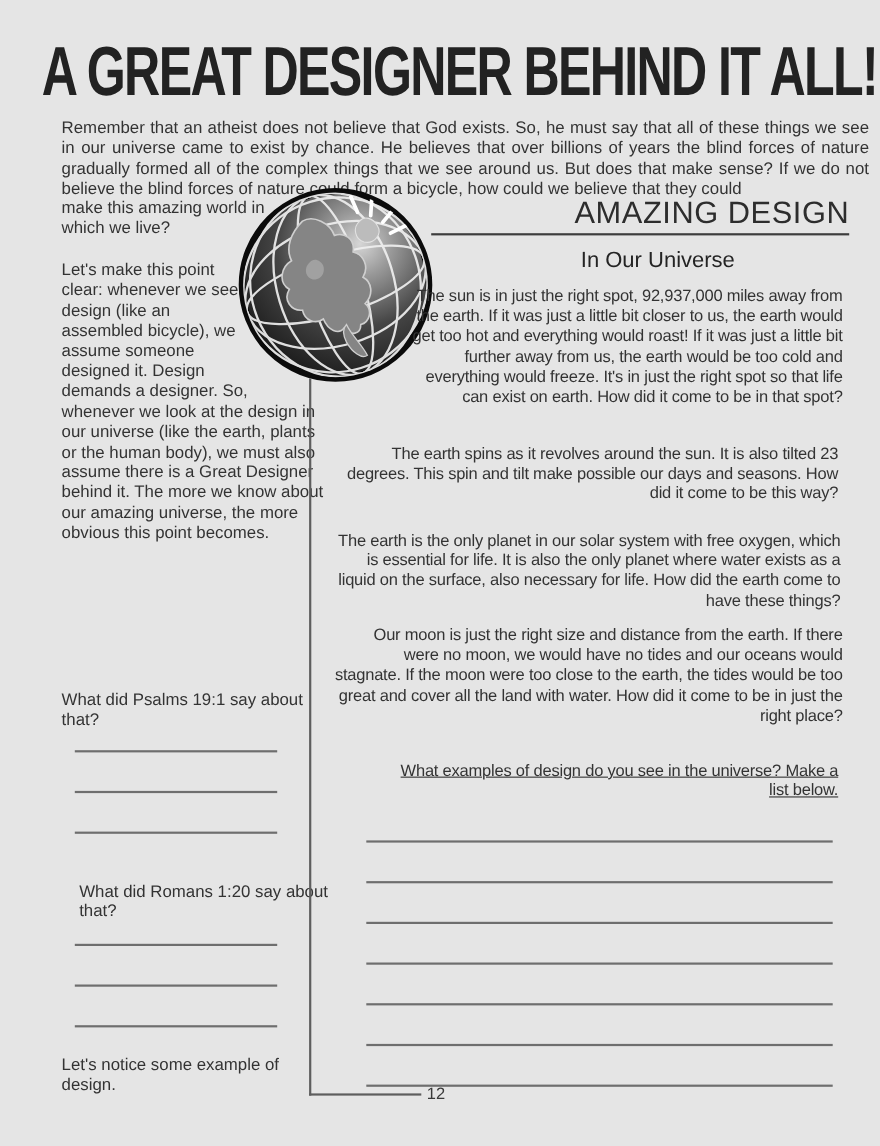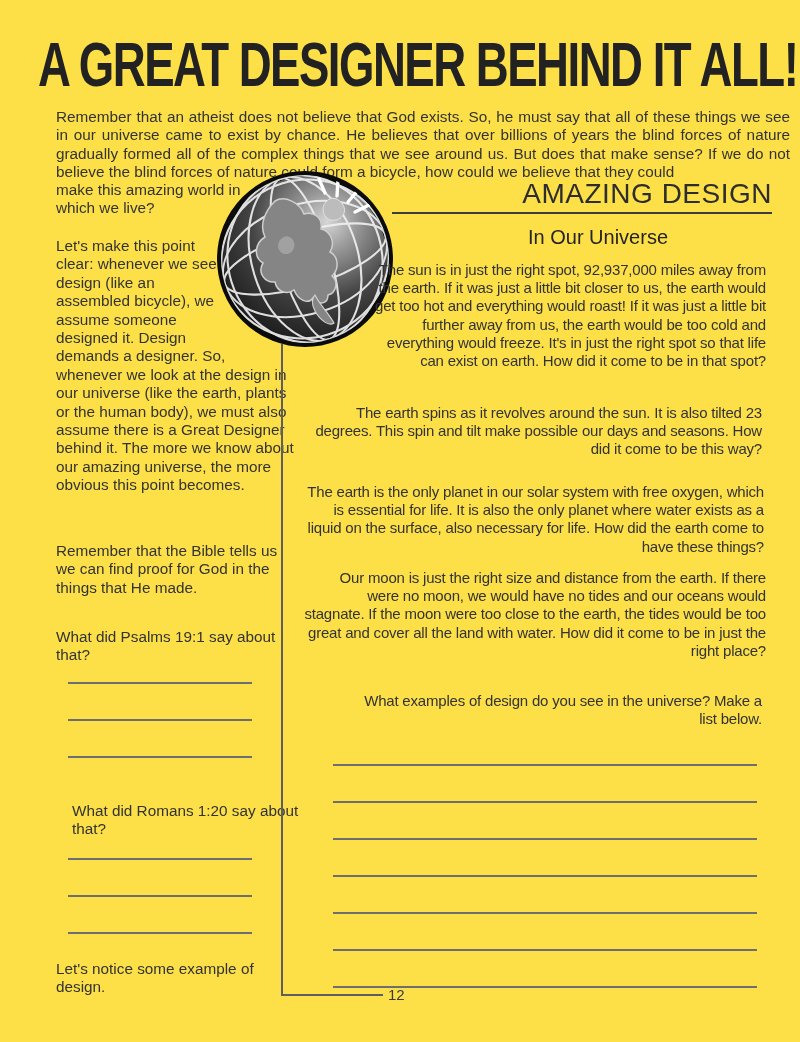--- a/index.html
+++ b/index.html
@@ -1,17 +1,17 @@
 <!DOCTYPE html>
 <html><head>
 <meta charset="utf-8">
 <style>
   html,body{margin:0;padding:0;background:#ffffff;}
   .page{
-    position:relative;width:800px;height:1042px;background:#fde047;overflow:hidden;
+    position:relative;width:800px;height:1042px;background:#e5e5e5;overflow:hidden;
     font-family:"Liberation Sans","DejaVu Sans",sans-serif;color:#343434;
   }
   .title{
     position:absolute;left:38px;top:34px;margin:0;white-space:nowrap;
     font-size:60px;font-weight:bold;letter-spacing:-2px;line-height:1.0;color:#222222;
     transform:scale(0.76,1.05);transform-origin:left top;
   }
   .body-text{font-size:15.3px;line-height:18.4px;color:#333333;margin:16px;}
   .intro{position:absolute;left:40px;top:92px;width:734px;text-align:justify;}
   .intro-tail{position:absolute;left:40px;top:165px;width:202px;}
@@ -36,21 +36,21 @@
   .left-closing{position:absolute;left:40px;top:944px;width:242px;}
   .ruled > div{height:35px;border-bottom:2px solid #6e6e6e;}
   .lines-q1{position:absolute;left:68px;top:647px;width:184px;}
   .lines-q2{position:absolute;left:68px;top:823px;width:184px;}
   .lines-list{position:absolute;left:333px;top:729px;width:424px;}
   .r-p{position:absolute;text-align:right;font-size:15px;line-height:18.2px;letter-spacing:-0.2px;color:#333333;margin:0;}
   .rp1{left:368px;top:261px;width:398px;}
   .rp2{left:300px;top:404px;width:462px;}
   .rp3{left:296px;top:483px;width:468px;}
   .rp4{left:304px;top:569px;width:462px;}
-  .rp5{left:360px;top:692px;width:402px;}
+  .rp5{left:360px;top:692px;width:402px;text-decoration:underline;}
 </style>
 </head>
 <body>
 
 <div class="page">
 
   <h1 class="title">A GREAT DESIGNER BEHIND IT ALL!</h1>
 
   <p class="body-text intro">Remember that an atheist does not believe that God exists.  So, he must say that all of these things we see in our universe came to exist by chance.  He believes that over billions of years the blind forces of nature gradually formed all of the complex things that we see around us.  But does that make sense?  If we do not believe the blind forces of nature could form a bicycle, how could we believe that they could</p>
   <p class="body-text intro-tail">make this amazing world in which we live?</p>
@@ -93,21 +93,20 @@
   <div class="amazing-wrap">
     <div class="amazing">AMAZING DESIGN</div>
   </div>
   <div class="subheading">In Our Universe</div>
 
   <div class="body-text left-p1">
     <div class="globe-spacer"></div>
     <span>Let's make this point clear: whenever we see design (like an assembled bicycle), we assume someone designed it.  Design demands a designer.  So, whenever we look at the design in our universe (like the earth, plants or the human body), we must also assume there is a Great Designer behind it.  The more we know about our amazing universe, the more obvious this point becomes.</span>
   </div>
 
-  <p class="body-text left-p2">Remember that the Bible tells us we can find proof for God in the things that He made.</p>
 
   <p class="body-text left-q1">What did Psalms 19:1 say about that?</p>
   <div class="ruled lines-q1">
     <div></div>
   <div></div>
       <div></div>
     </div>
 
   <p class="body-text left-q2">What did Romans 1:20 say about that?</p>
   <div class="ruled lines-q2">

